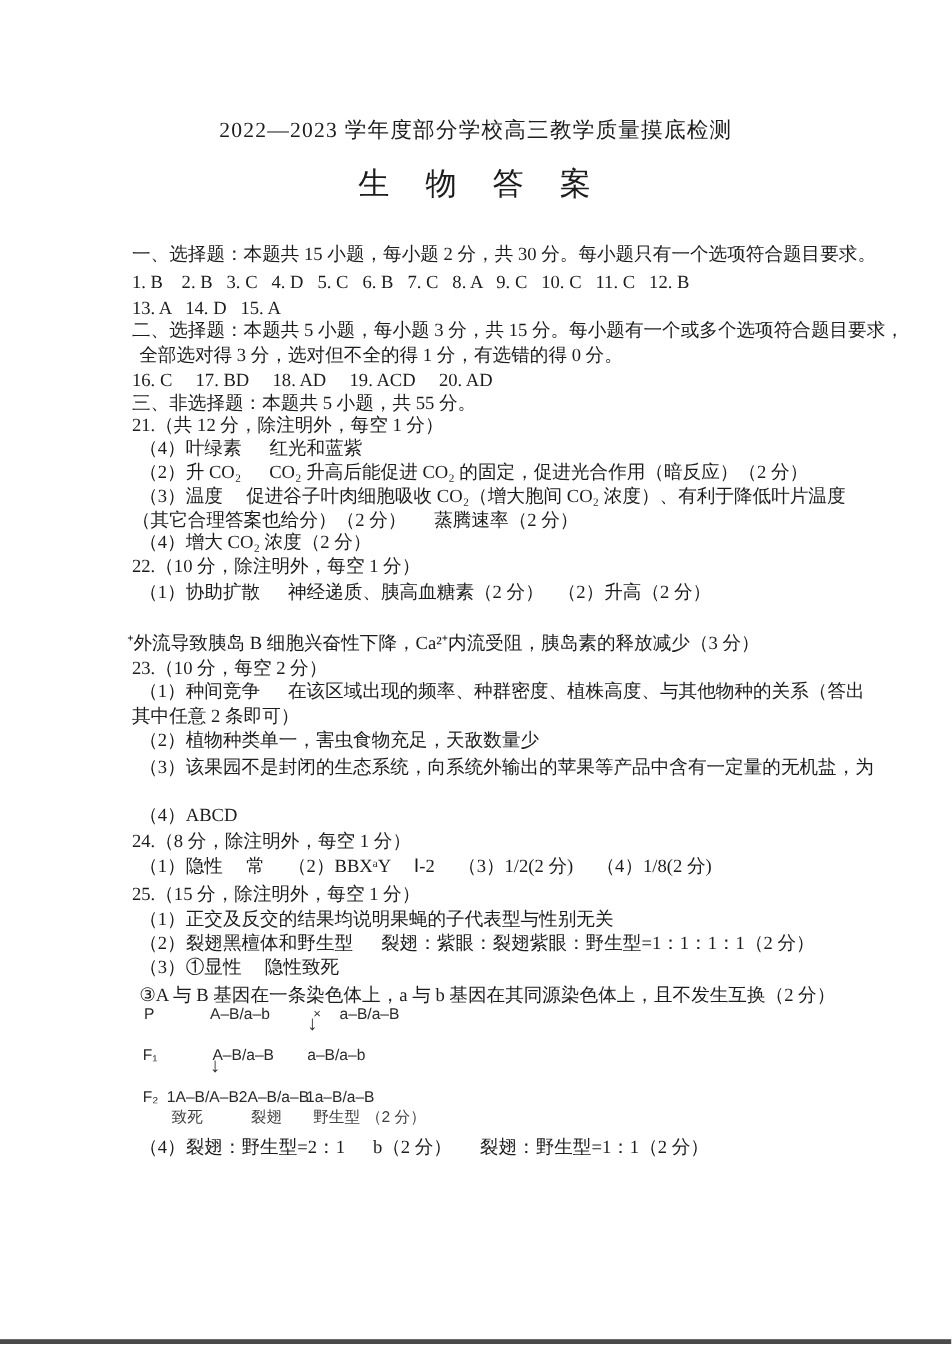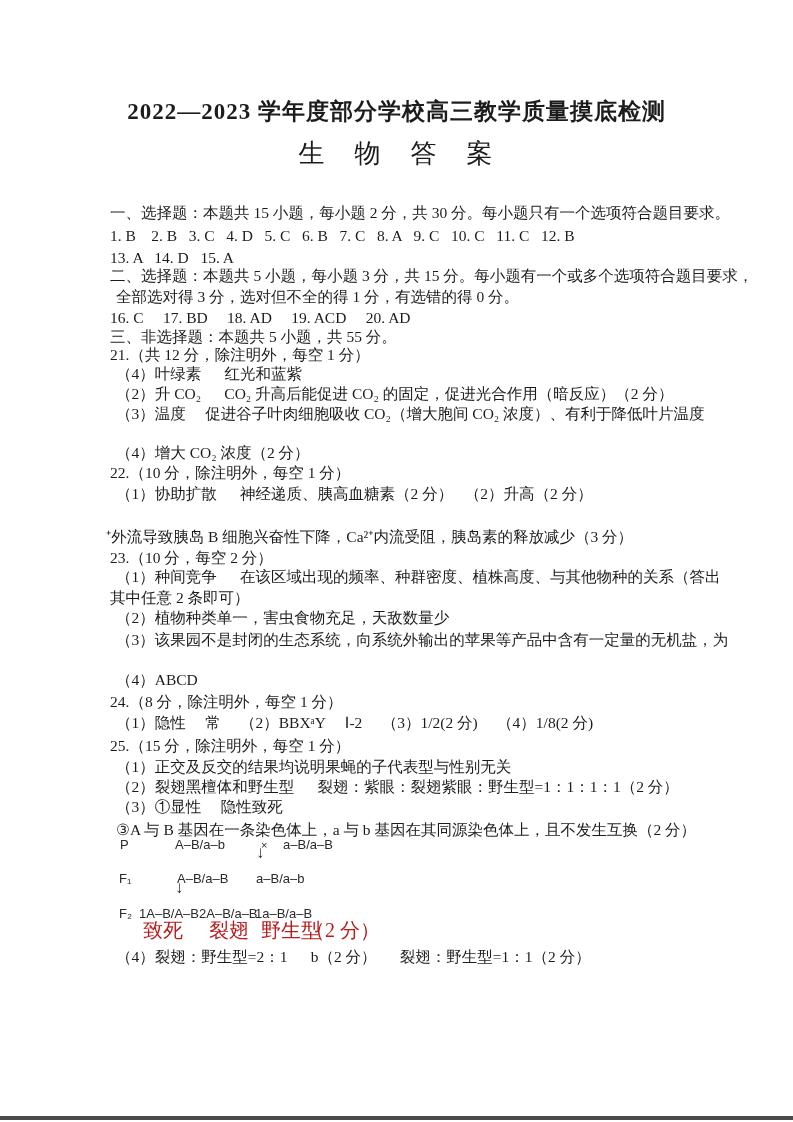--- a/index.html
+++ b/index.html
@@ -6,23 +6,22 @@
   .page {
     position:relative;
     width:793px; height:1122px;
     background:#ffffff;
     color:#1c1c1c;
     font-family:"Liberation Serif","DejaVu Serif",serif;
     overflow:hidden;
   }
   .title {
     position:absolute; top:96px; left:0; width:100%;
-    text-align:center; font-size:23px; letter-spacing:1px;
+    text-align:center; font-size:18px; letter-spacing:1px;
     white-space:pre;
-    font-weight:bold;
   }
   .subtitle {
     position:absolute; top:136px; left:0; width:100%;
     text-align:center; font-size:26px; letter-spacing:2px;
     white-space:pre;
   }
   .ln {
     position:absolute; left:110px;
     font-size:15.5px; line-height:20px;
     white-space:pre;
@@ -30,22 +29,22 @@
   }
   .ln.p { left:116px; }
   .ln.c { left:106px; }
   .dg {
     position:absolute;
     font-family:"Liberation Sans","DejaVu Sans",sans-serif;
     font-size:13px; line-height:15px; white-space:pre;
     color:#2a2a2a;
   }
   .dg.cjk {
-    font-family:Liberation Serif, serif;
-    font-size:20px; color:#b91c1c;
+    font-family:Liberation Sans, sans-serif;
+    font-size:13px; color:#404040;
   }
   .dg.arrow { font-size:17px; color:#2a2a2a; }
   .dg.cross { font-size:11px; }
   .bottom-rule {
     position:absolute; left:0; top:1116px;
     width:793px; height:4px; background:#4a4a4a;
   }
 </style>
 </head>
 <body>
@@ -59,20 +58,21 @@
   <div class="ln" style="top:226px">1. B    2. B   3. C   4. D   5. C   6. B   7. C   8. A   9. C   10. C   11. C   12. B</div>
   <div class="ln" style="top:248px">13. A   14. D   15. A</div>
   <div class="ln" style="top:266px">二、选择题：本题共 5 小题，每小题 3 分，共 15 分。每小题有一个或多个选项符合题目要求，</div>
   <div class="ln p" style="top:287px">全部选对得 3 分，选对但不全的得 1 分，有选错的得 0 分。</div>
   <div class="ln" style="top:308px">16. C     17. BD     18. AD     19. ACD     20. AD</div>
   <div class="ln" style="top:327px">三、非选择题：本题共 5 小题，共 55 分。</div>
   <div class="ln" style="top:345px">21.（共 12 分，除注明外，每空 1 分）</div>
   <div class="ln p" style="top:364px">（4）叶绿素      红光和蓝紫</div>
   <div class="ln p" style="top:384px">（2）升 CO₂      CO₂ 升高后能促进 CO₂ 的固定，促进光合作用（暗反应）（2 分）</div>
   <div class="ln p" style="top:404px">（3）温度     促进谷子叶肉细胞吸收 CO₂（增大胞间 CO₂ 浓度）、有利于降低叶片温度</div>
+  <div class="ln" style="top:424px">（其它合理答案也给分）（2 分）      蒸腾速率（2 分）</div>
   <div class="ln p" style="top:443px">（4）增大 CO₂ 浓度（2 分）</div>
   <div class="ln" style="top:463px">22.（10 分，除注明外，每空 1 分）</div>
   <div class="ln p" style="top:484px">（1）协助扩散      神经递质、胰高血糖素（2 分）   （2）升高（2 分）</div>
   <div class="ln c" style="top:527px">⁺外流导致胰岛 B 细胞兴奋性下降，Ca²⁺内流受阻，胰岛素的释放减少（3 分）</div>
   <div class="ln" style="top:548px">23.（10 分，每空 2 分）</div>
   <div class="ln p" style="top:567px">（1）种间竞争      在该区域出现的频率、种群密度、植株高度、与其他物种的关系（答出</div>
   <div class="ln" style="top:588px">其中任意 2 条即可）</div>
   <div class="ln p" style="top:608px">（2）植物种类单一，害虫食物充足，天敌数量少</div>
   <div class="ln p" style="top:630px">（3）该果园不是封闭的生态系统，向系统外输出的苹果等产品中含有一定量的无机盐，为</div>
   <div class="ln p" style="top:670px">（4）ABCD</div>

